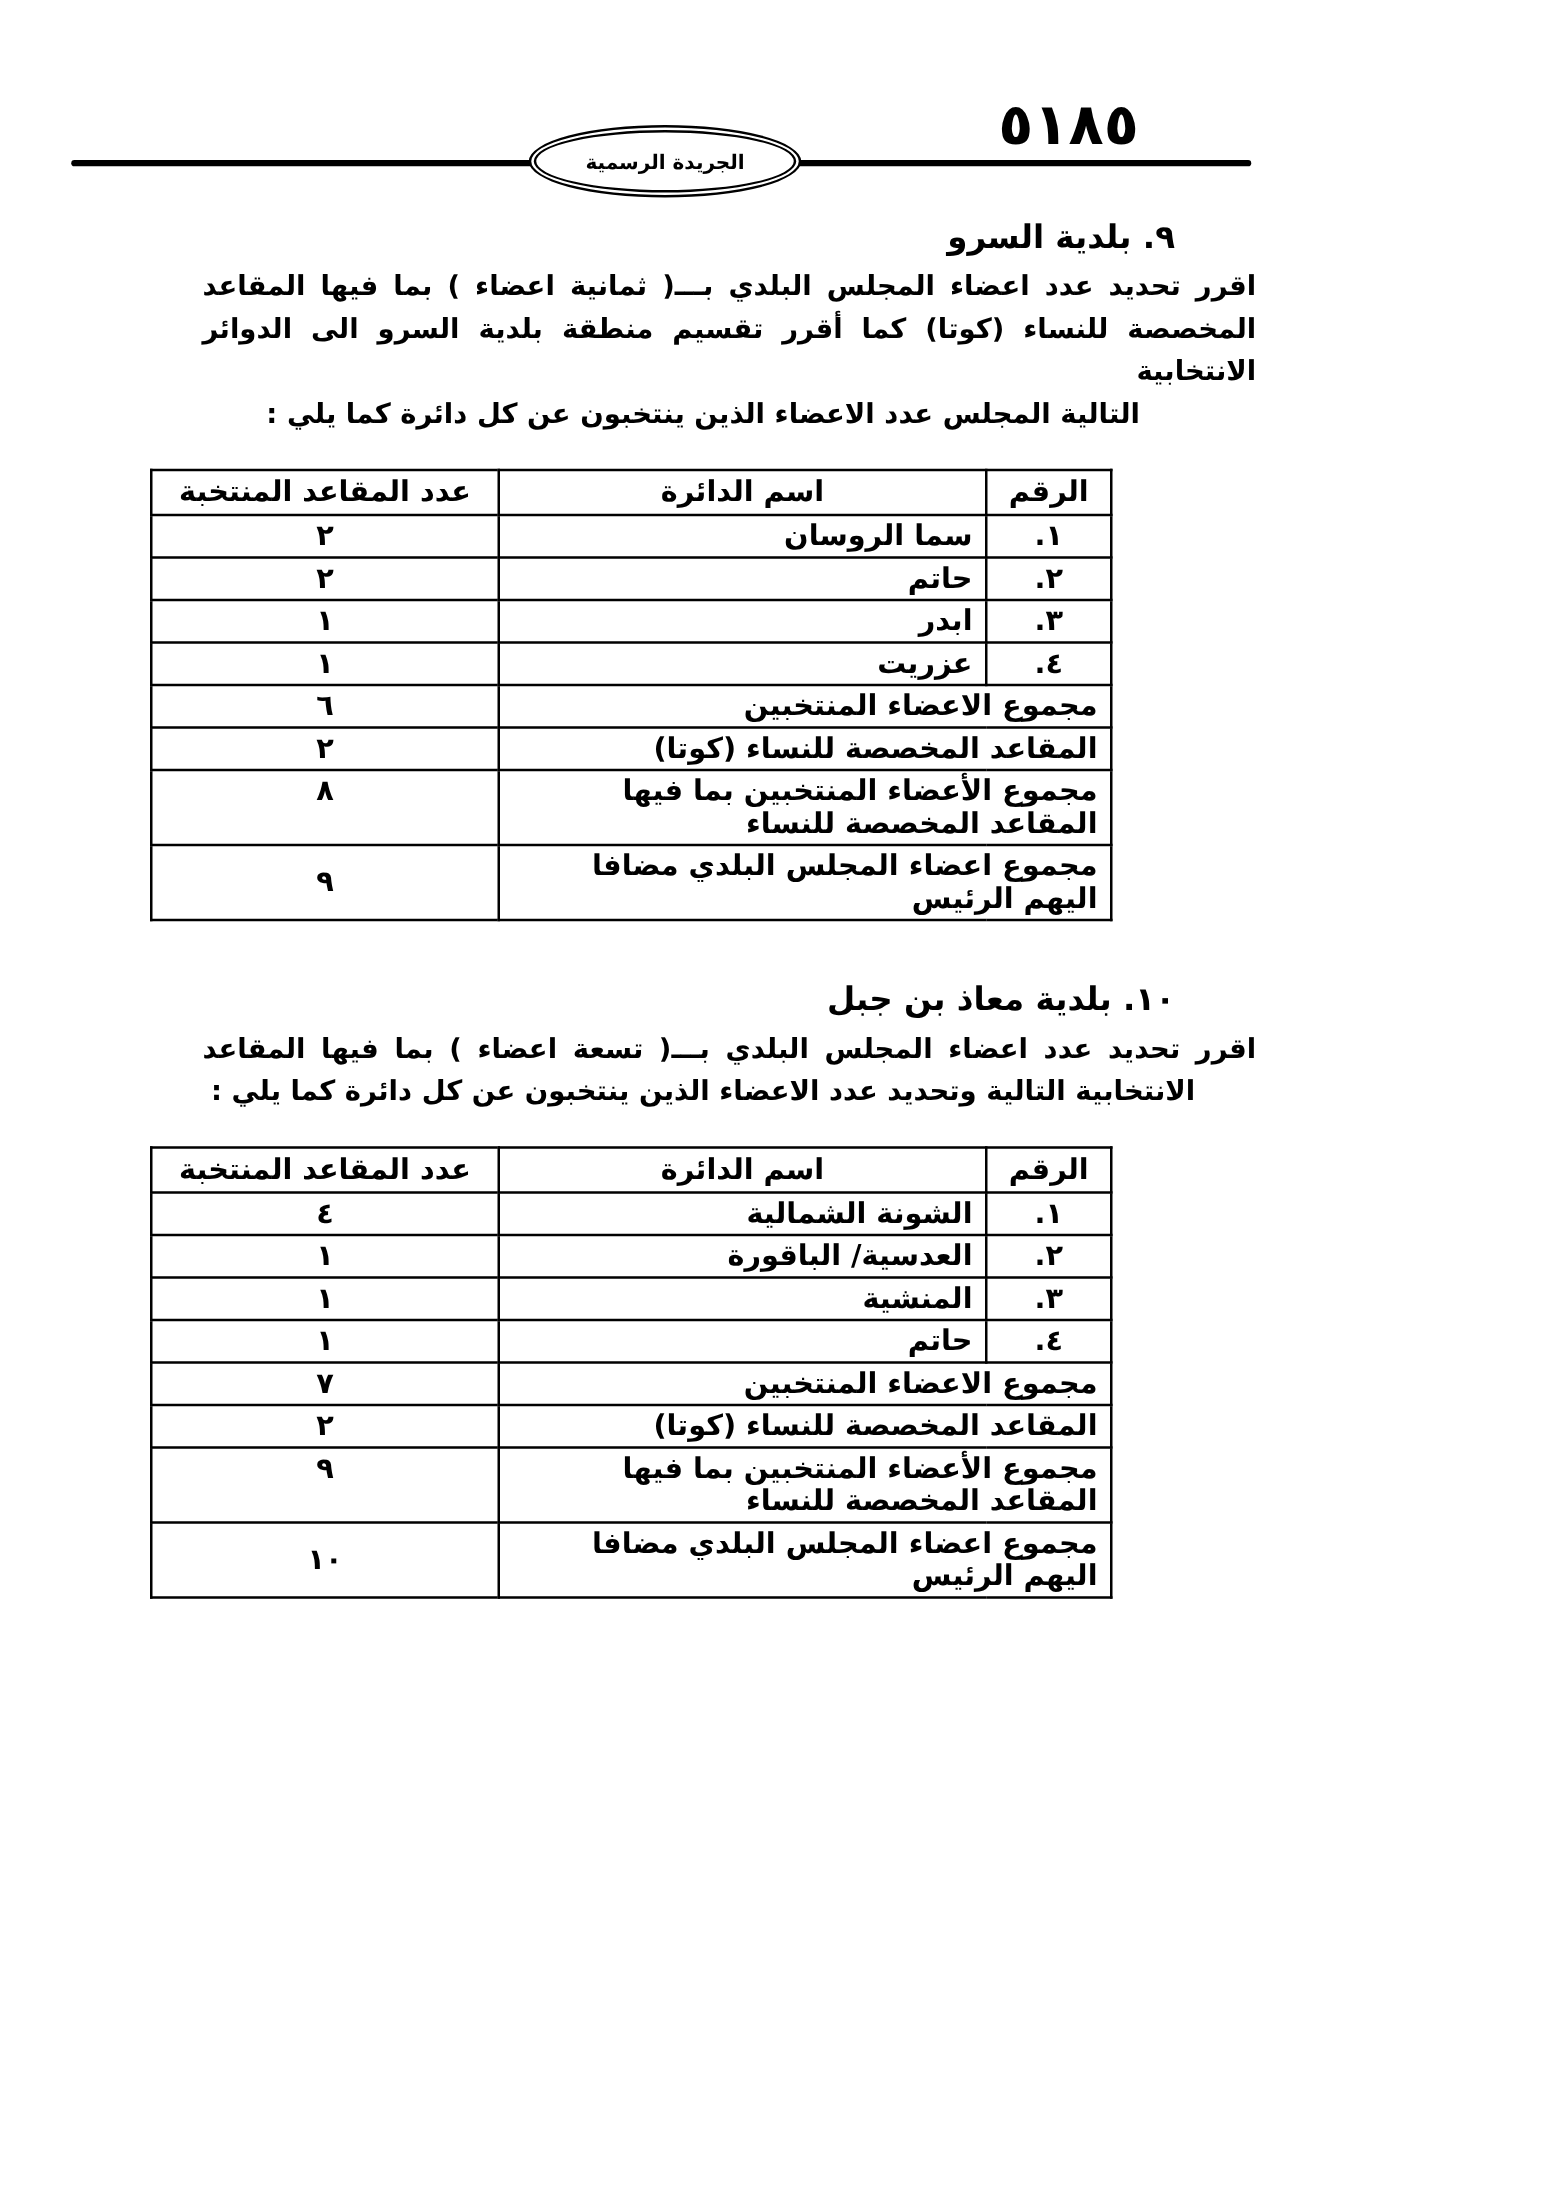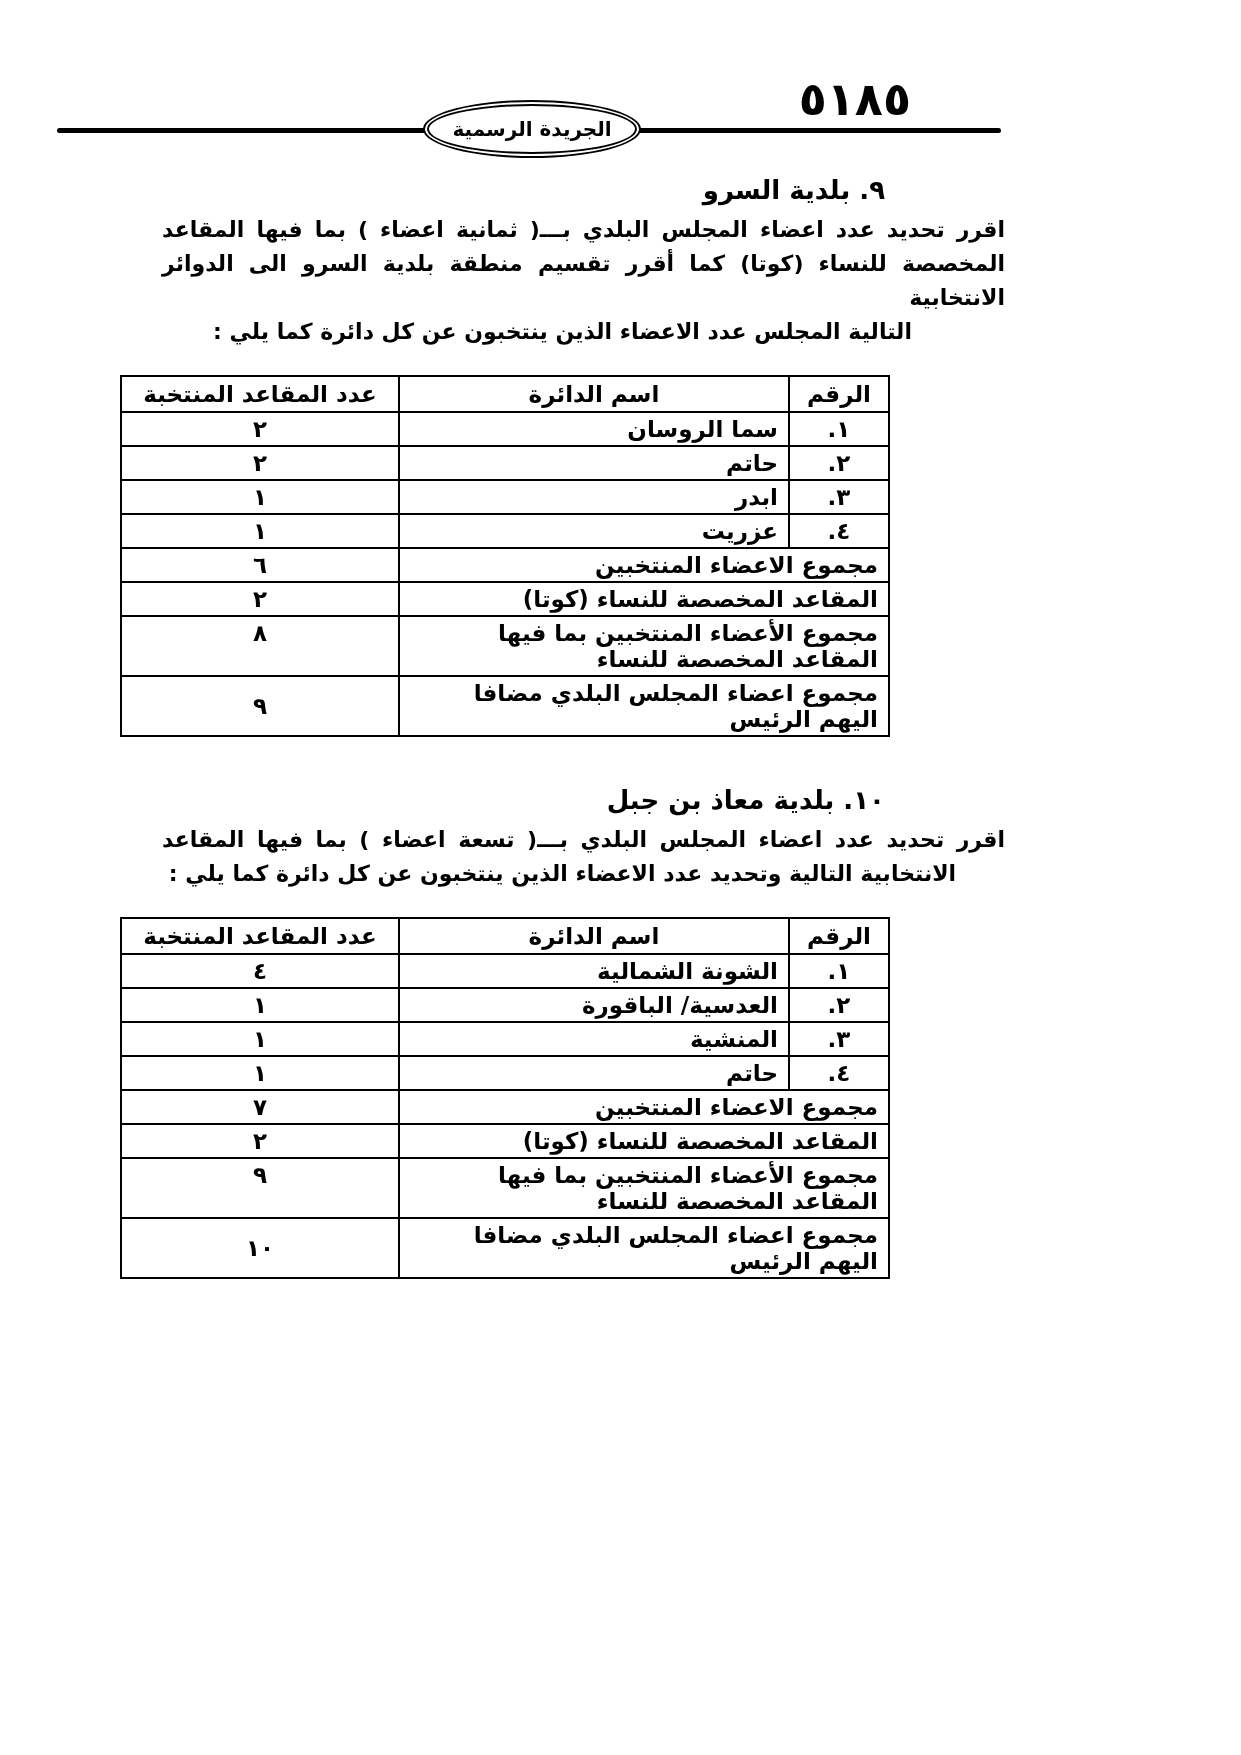--- a/index.html
+++ b/index.html
@@ -42,26 +42,26 @@
     width: 218px;
     height: 58px;
     background: #fff;
     border: 6px double #000;
     border-radius: 50%;
     display: flex;
     align-items: center;
     justify-content: center;
     box-sizing: border-box;
   }
-  .badge span { font-size: 20px; }
+  .badge span { font-size: 16px; }
   
   .content { margin: 0 236px 0 120px; }
   .sec-title {
     font-size: 26px;
-    margin: 0 120px 8px 0;
+    margin: 0 65px 8px 0;
     text-align: right;
   }
   .section-10 { margin-top: 48px; }
   .para { font-size: 22px; }
   .pline { line-height: 34px; }
   .just { text-align: justify; text-align-last: justify; margin-left: 42px; }
   .last { text-align: center; }
   
   table.district-table {
     border-collapse: collapse;

